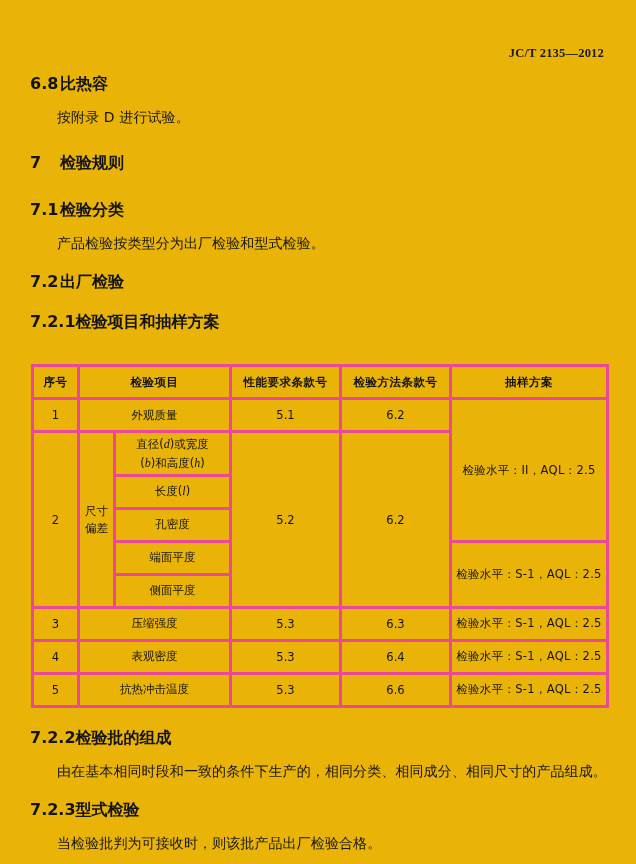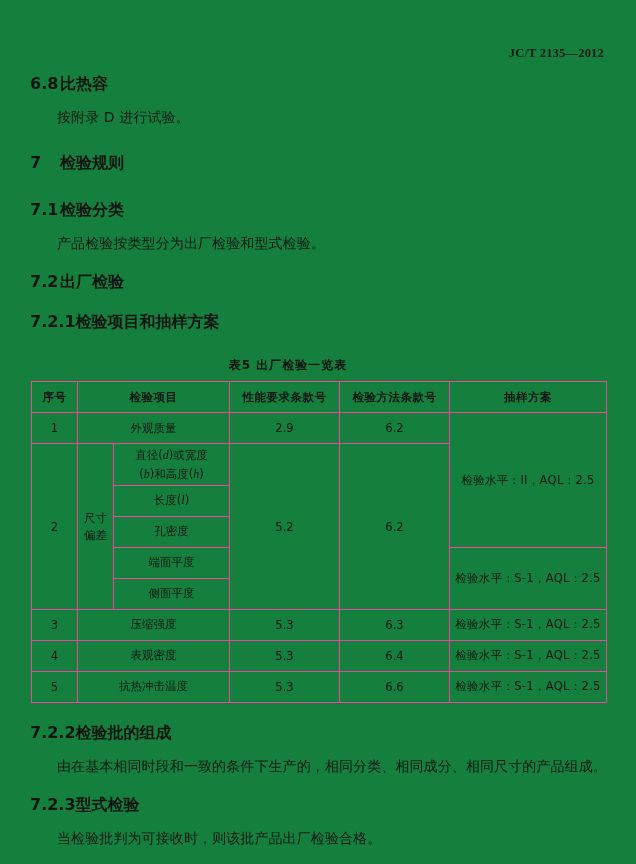--- a/index.html
+++ b/index.html
@@ -11,21 +11,21 @@
     width: 636px;
     height: 864px;
     position: relative;
     font-family: "Liberation Serif", "DejaVu Serif", serif;
     color: #111;
     overflow: hidden;
   }
   .page {
     position: absolute;
     inset: 0;
-    background: #15803d;
+    background: #eab308;
   }
 
   
   .doc-header {
     position: absolute;
     top: 46px;
     right: 32px;
     font-family: "Liberation Serif", serif;
     font-weight: bold;
     font-size: 12.5px;
@@ -85,21 +85,21 @@
     border-collapse: collapse;
     table-layout: fixed;
     width: 575px;
     margin-top: 7px;
     margin-left: 1px;
     font-family: "DejaVu Sans", "Liberation Sans", sans-serif;
     font-size: 11.5px;
     color: #151515;
   }
   table.insp td, table.insp th {
-    border: 1px solid #ec4899;
+    border: 3px solid #ec4899;
     text-align: center;
     vertical-align: middle;
     padding: 2px 2px;
     font-weight: normal;
   }
   table.insp thead th {
     font-weight: bold;
     height: 26px;
     letter-spacing: 0.5px;
   }
@@ -148,21 +148,20 @@
 
     <p class="heading"><span class="num">7.2</span><span>出厂检验</span></p>
 
     <div class="gap-md"></div>
 
     <p class="heading lvl3"><span class="num">7.2.1</span><span>检验项目和抽样方案</span></p>
     <div class="gap-sm"></div>
 
     <div class="gap-xs"></div>
 
-    <p class="table-caption">表5   出厂检验一览表</p>
 
     <table class="insp">
       <colgroup>
         <col class="c-seq">
           <col class="c-item1">
           <col class="c-item2">
         <col class="c-perf">
           <col class="c-meth">
           <col class="c-samp">
       </colgroup>
@@ -173,21 +172,21 @@
           <th>性能要求条款号</th>
           <th>检验方法条款号</th>
           <th>抽样方案</th>
         </tr>
       </thead>
       <tbody>
 
         <tr>
           <td>1</td>
           <td colspan="2">外观质量</td>
-          <td>2.9</td>
+          <td>5.1</td>
           <td>6.2</td>
           <td rowspan="4" class="samp-txt">检验水平：II，AQL：2.5</td>
         </tr>
 
         <tr>
           <td rowspan="5">2</td>
           <td rowspan="5" class="vert-pair">尺寸<br>偏差</td>
           <td class="two-line">直径(<i class="var">d</i>)或宽度<br>(<i class="var">b</i>)和高度(<i class="var">h</i>)</td>
           <td rowspan="5">5.2</td>
           <td rowspan="5">6.2</td>

